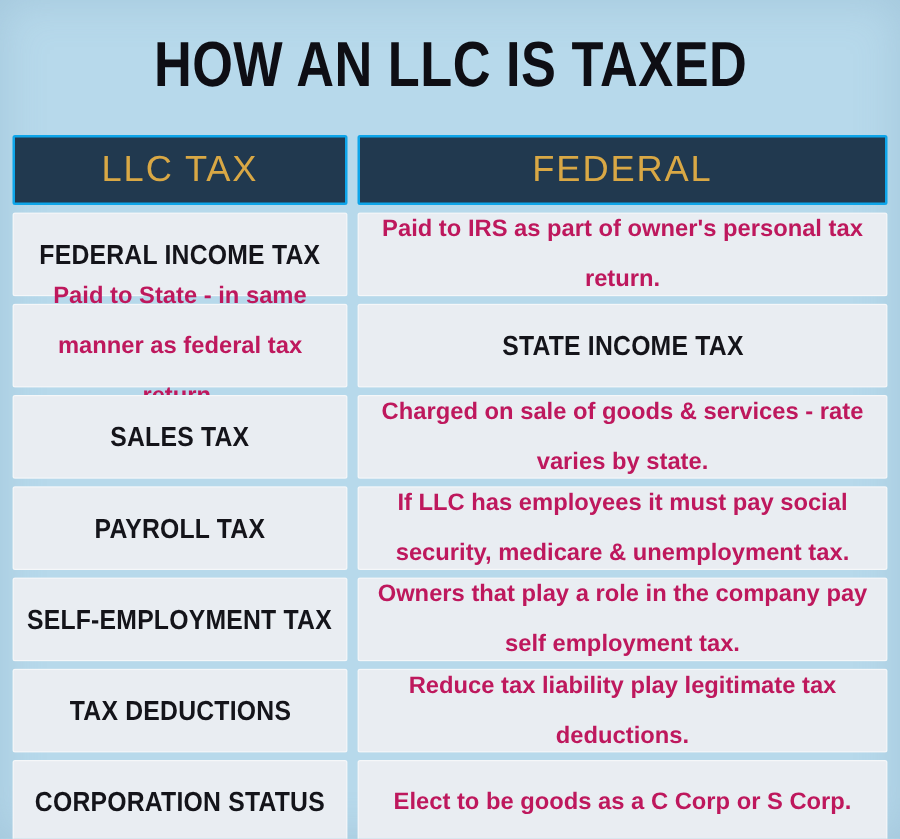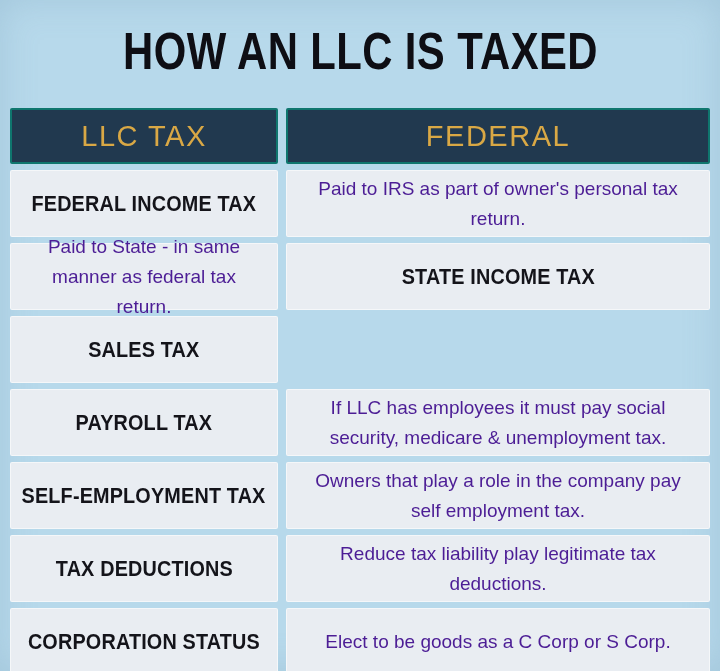--- a/index.html
+++ b/index.html
@@ -40,21 +40,21 @@
   }
   .grid-row {
     display: grid;
     grid-template-columns: 268px 424px;
     column-gap: 8px;
     margin-bottom: 6px;
   }
   .header-cell {
     height: 56px;
     background: #21394f;
-    border: 2px solid #0f766e;
+    border: 2px solid #0ea5e9;
     border-radius: 2px;
     box-sizing: border-box;
     display: flex;
     align-items: center;
     justify-content: center;
     color: #d9a845;
     font-size: 29px;
     font-weight: 500;
     letter-spacing: 1.5px;
   }
@@ -72,24 +72,25 @@
     font-size: 22px;
     font-weight: 700;
     color: #14141a;
     letter-spacing: 0.2px;
     transform: scaleX(0.9);
     transform-origin: center;
     white-space: nowrap;
   }
   .overview-text {
     font-size: 19px;
-    line-height: 30px;
-    color: #4c1d95;
+    line-height: 40px;
+    color: #be185d;
     text-align: center;
     padding: 0 12px;
+    font-weight: bold;
   }
 </style>
 </head>
 <body>
 
 <div class="canvas">
 
   <div class="title-area">
     <div class="title">HOW AN LLC IS TAXED</div>
   </div>
@@ -115,20 +116,23 @@
         <span class="overview-text">Paid to State - in same manner as federal tax return.</span>
       </div>
       <div class="data-cell">
         <span class="tax-label">STATE INCOME TAX</span>
       </div>
     </div>
 
     <div class="grid-row">
       <div class="data-cell">
         <span class="tax-label">SALES TAX</span>
+      </div>
+      <div class="data-cell">
+        <span class="overview-text">Charged on sale of goods &amp; services - rate varies by state.</span>
       </div>
     </div>
 
     <div class="grid-row">
       <div class="data-cell">
         <span class="tax-label">PAYROLL TAX</span>
       </div>
       <div class="data-cell">
         <span class="overview-text">If LLC has employees it must pay social security, medicare &amp; unemployment tax.</span>
       </div>

